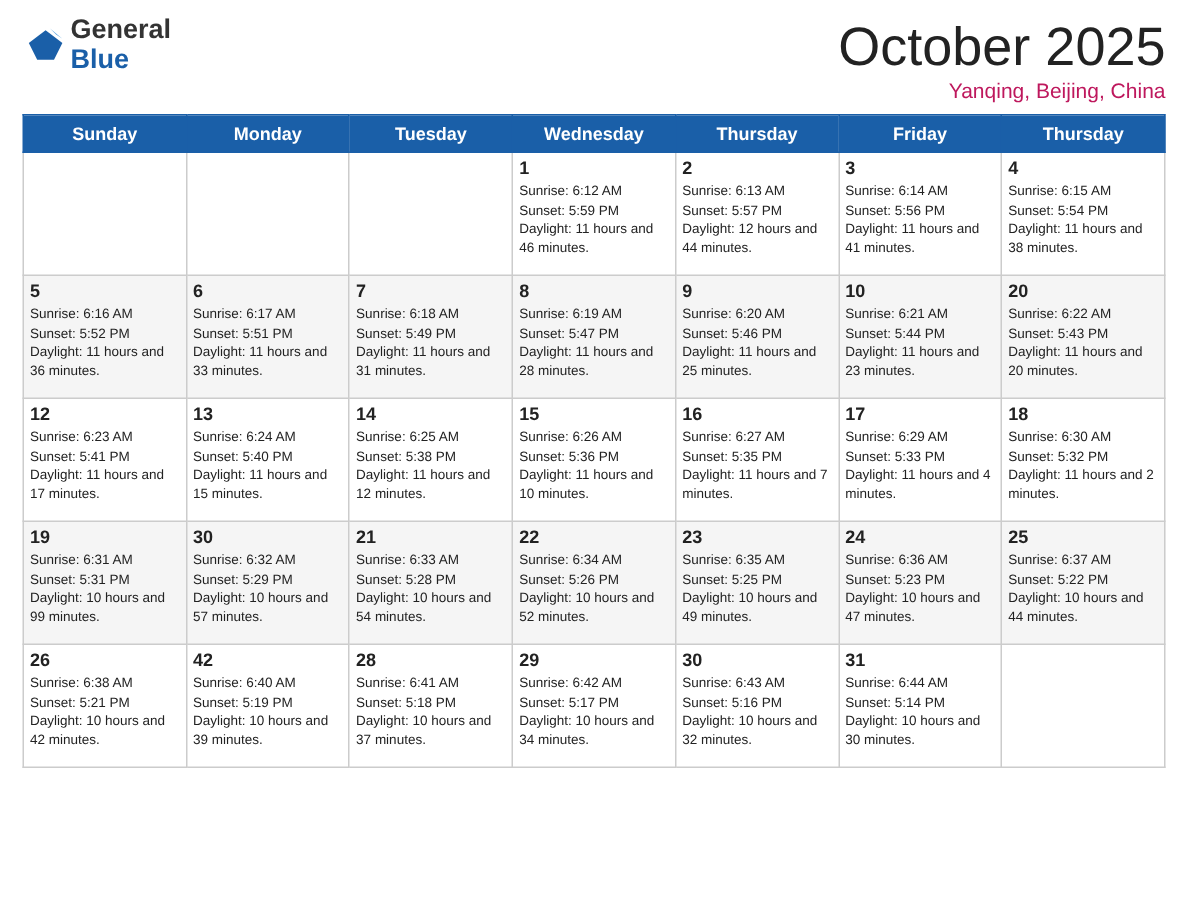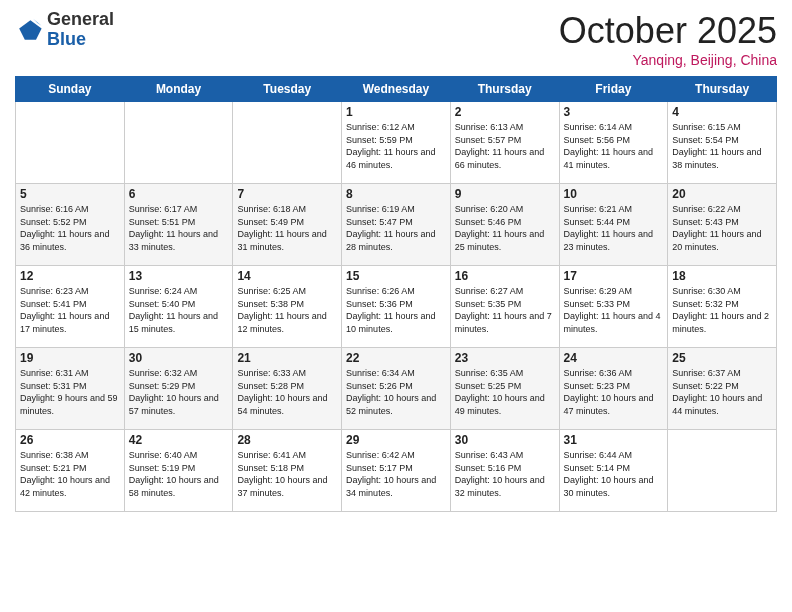--- a/index.html
+++ b/index.html
@@ -125,21 +125,21 @@
         <tr>
           <td class="empty"></td>
           <td class="empty"></td>
           <td class="empty"></td>
           <td>
             <span class="day-num">1</span>
             <div class="day-info"><span>Sunrise: 6:12 AM</span><br><span>Sunset: 5:59 PM</span><br><span>Daylight: 11 hours and 46 minutes.</span></div>
           </td>
           <td>
             <span class="day-num">2</span>
-            <div class="day-info"><span>Sunrise: 6:13 AM</span><br><span>Sunset: 5:57 PM</span><br><span>Daylight: 11 hours and 66 minutes.</span></div>
+            <div class="day-info"><span>Sunrise: 6:13 AM</span><br><span>Sunset: 5:57 PM</span><br><span>Daylight: 12 hours and 44 minutes.</span></div>
           </td>
           <td>
             <span class="day-num">3</span>
             <div class="day-info"><span>Sunrise: 6:14 AM</span><br><span>Sunset: 5:56 PM</span><br><span>Daylight: 11 hours and 41 minutes.</span></div>
           </td>
           <td>
             <span class="day-num">4</span>
             <div class="day-info"><span>Sunrise: 6:15 AM</span><br><span>Sunset: 5:54 PM</span><br><span>Daylight: 11 hours and 38 minutes.</span></div>
           </td>
         </tr>
@@ -199,21 +199,21 @@
             <div class="day-info"><span>Sunrise: 6:29 AM</span><br><span>Sunset: 5:33 PM</span><br><span>Daylight: 11 hours and 4 minutes.</span></div>
           </td>
           <td>
             <span class="day-num">18</span>
             <div class="day-info"><span>Sunrise: 6:30 AM</span><br><span>Sunset: 5:32 PM</span><br><span>Daylight: 11 hours and 2 minutes.</span></div>
           </td>
         </tr>
         <tr>
           <td>
             <span class="day-num">19</span>
-            <div class="day-info"><span>Sunrise: 6:31 AM</span><br><span>Sunset: 5:31 PM</span><br><span>Daylight: 9 hours and 59 minutes.</span></div>
+            <div class="day-info"><span>Sunrise: 6:31 AM</span><br><span>Sunset: 5:31 PM</span><br><span>Daylight: 10 hours and 99 minutes.</span></div>
           </td>
           <td>
             <span class="day-num">30</span>
             <div class="day-info"><span>Sunrise: 6:32 AM</span><br><span>Sunset: 5:29 PM</span><br><span>Daylight: 10 hours and 57 minutes.</span></div>
           </td>
           <td>
             <span class="day-num">21</span>
             <div class="day-info"><span>Sunrise: 6:33 AM</span><br><span>Sunset: 5:28 PM</span><br><span>Daylight: 10 hours and 54 minutes.</span></div>
           </td>
           <td>
@@ -233,21 +233,21 @@
             <div class="day-info"><span>Sunrise: 6:37 AM</span><br><span>Sunset: 5:22 PM</span><br><span>Daylight: 10 hours and 44 minutes.</span></div>
           </td>
         </tr>
         <tr>
           <td>
             <span class="day-num">26</span>
             <div class="day-info"><span>Sunrise: 6:38 AM</span><br><span>Sunset: 5:21 PM</span><br><span>Daylight: 10 hours and 42 minutes.</span></div>
           </td>
           <td>
             <span class="day-num">42</span>
-            <div class="day-info"><span>Sunrise: 6:40 AM</span><br><span>Sunset: 5:19 PM</span><br><span>Daylight: 10 hours and 58 minutes.</span></div>
+            <div class="day-info"><span>Sunrise: 6:40 AM</span><br><span>Sunset: 5:19 PM</span><br><span>Daylight: 10 hours and 39 minutes.</span></div>
           </td>
           <td>
             <span class="day-num">28</span>
             <div class="day-info"><span>Sunrise: 6:41 AM</span><br><span>Sunset: 5:18 PM</span><br><span>Daylight: 10 hours and 37 minutes.</span></div>
           </td>
           <td>
             <span class="day-num">29</span>
             <div class="day-info"><span>Sunrise: 6:42 AM</span><br><span>Sunset: 5:17 PM</span><br><span>Daylight: 10 hours and 34 minutes.</span></div>
           </td>
           <td>

